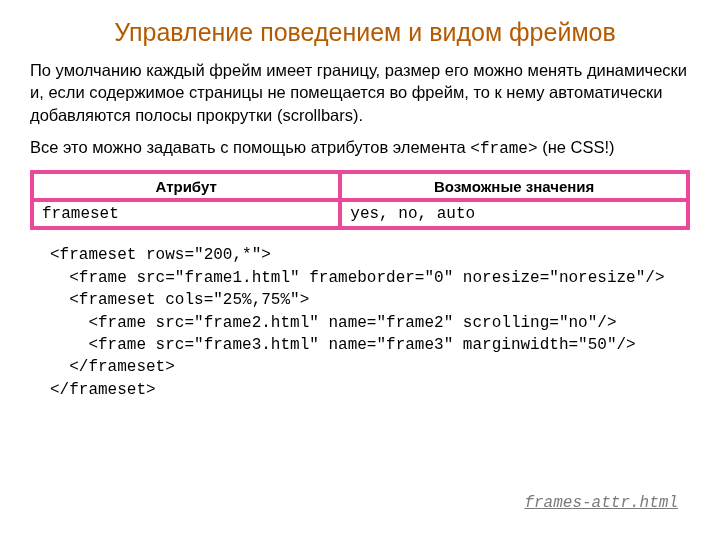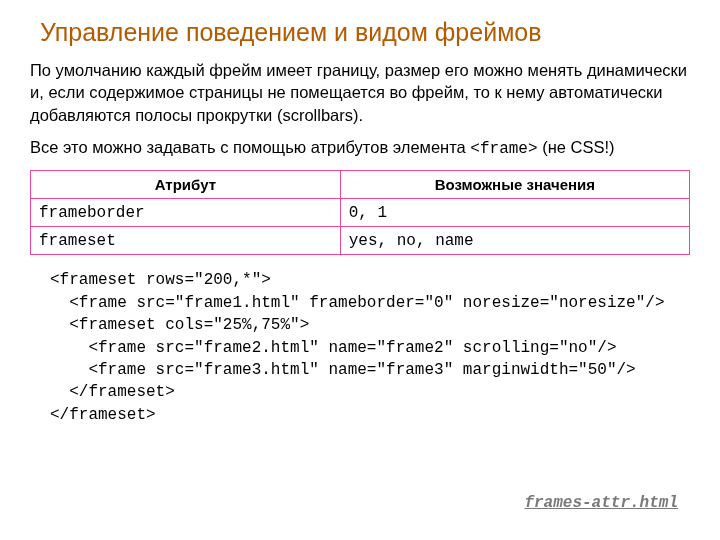--- a/index.html
+++ b/index.html
@@ -11,38 +11,39 @@
     color: #000;
     padding: 18px 30px 10px 30px;
     position: relative;
   }
   .title {
     color: #b45a00;
     font-size: 25px;
     font-weight: 400;
     margin-bottom: 12px;
     margin-left: 10px;
+    text-align: center;
   }
   .para {
     font-size: 16.5px;
     line-height: 1.35;
     margin-bottom: 10px;
   }
   .mono-inline {
     font-family: "Courier New", monospace;
     font-size: 16px;
   }
   table {
     border-collapse: collapse;
     width: 100%;
     margin-top: 4px;
     margin-bottom: 14px;
   }
   th, td {
-    border: 1px solid #ec4899;
+    border: 4px solid #ec4899;
     text-align: left;
     vertical-align: middle;
     height: 28px;
     margin-left: 44px;
   }
   th {
     font-weight: 700;
     font-size: 15px;
     text-align: center;
     background: #fff;
@@ -63,21 +64,20 @@
   }
   .link {
     font-family: "Courier New", monospace;
     font-style: italic;
     font-size: 16px;
     color: #7a7a7a;
     text-decoration: underline;
     position: absolute;
     right: 42px;
     bottom: 28px;
-    font-weight: bold;
   }
 </style>
 </head>
 <body>
 
 <h1 class="title">Управление поведением и видом фреймов</h1>
 
 <p class="para">По умолчанию каждый фрейм имеет границу, размер его можно менять динамически и, если содержимое страницы не помещается во фрейм, то к нему автоматически добавляются полосы прокрутки (scrollbars).</p>
 
 <p class="para">
@@ -86,26 +86,22 @@
 
 <table>
   <thead>
     <tr>
       <th class="col1">Атрибут</th>
       <th class="col2">Возможные значения</th>
     </tr>
   </thead>
   <tbody>
     <tr>
-      <td>frameborder</td>
-      <td>0, 1</td>
-    </tr>
-    <tr>
       <td>frameset</td>
-      <td>yes, no, name</td>
+      <td>yes, no, auto</td>
     </tr>
   </tbody>
 </table>
 
 <div class="codeblock">&lt;frameset rows="200,*"&gt;
   &lt;frame src="frame1.html" frameborder="0" noresize="noresize"/&gt;
   &lt;frameset cols="25%,75%"&gt;
     &lt;frame src="frame2.html" name="frame2" scrolling="no"/&gt;
     &lt;frame src="frame3.html" name="frame3" marginwidth="50"/&gt;
   &lt;/frameset&gt;

